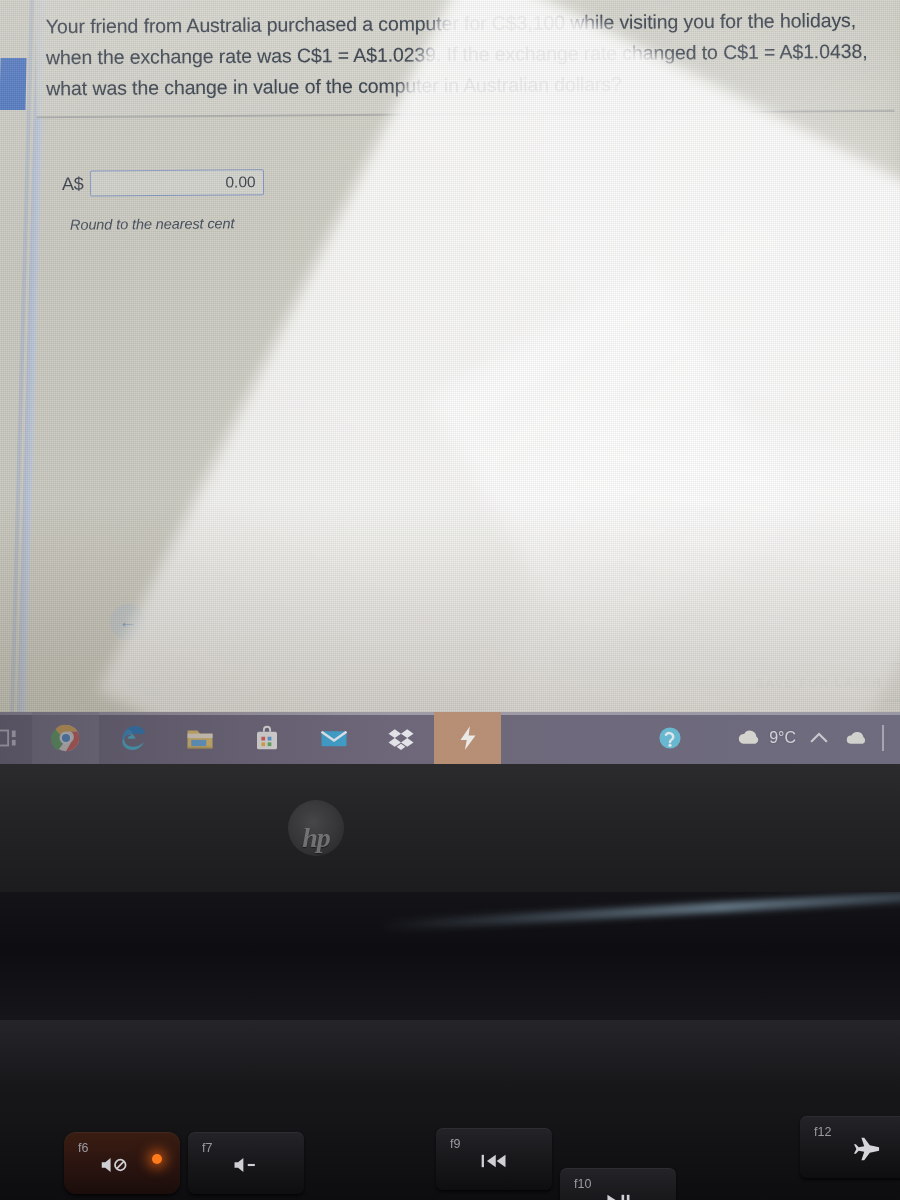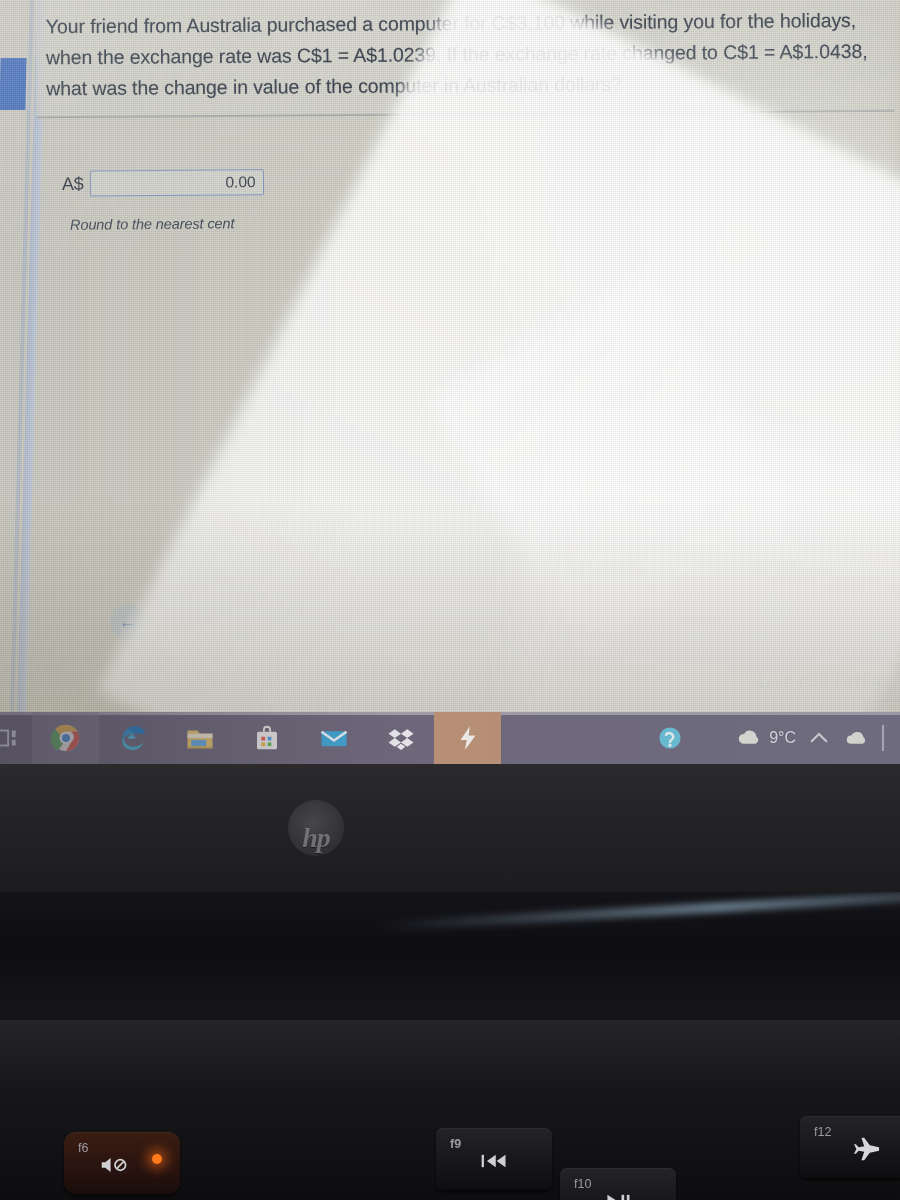--- a/index.html
+++ b/index.html
@@ -521,23 +521,32 @@
       <span class="glyph" style="left:44%;">
         <svg width="30" height="18" viewBox="0 0 34 20">
           <path d="M2 7h4l6-5v16l-6-5H2z" fill="#cfcfd4"></path>
           <circle cx="23" cy="10" r="6" fill="none" stroke="#cfcfd4" stroke-width="2"></circle>
           <line x1="19" y1="14" x2="27" y2="6" stroke="#cfcfd4" stroke-width="2"></line>
         </svg>
       </span>
       <span class="led"></span>
     </div>
 
-
-
-    <div class="key" style="left:436px; top:18px; width:116px;font-weight:bold;">
+    <div class="key" style="left:188px; top:22px; width:116px;">
+      <span class="fn">f7</span>
+      <span class="glyph">
+        <svg width="30" height="18" viewBox="0 0 34 20">
+          <path d="M4 7h4l6-5v16l-6-5H4z" fill="#cfcfd4"></path>
+          <line x1="19" y1="10" x2="27" y2="10" stroke="#cfcfd4" stroke-width="2.4"></line>
+        </svg>
+      </span>
+    </div>
+
+
+    <div class="key" style="left:436px; top:18px; width:116px;">
       <span class="fn">f9</span>
       <span class="glyph">
         <svg width="30" height="16" viewBox="0 0 34 18">
           <rect x="3" y="2" width="2.6" height="14" fill="#cfcfd4"></rect>
           <path d="M19 2v14l-10-7z" fill="#cfcfd4"></path>
           <path d="M30 2v14l-10-7z" fill="#cfcfd4"></path>
         </svg>
       </span>
     </div>
 

